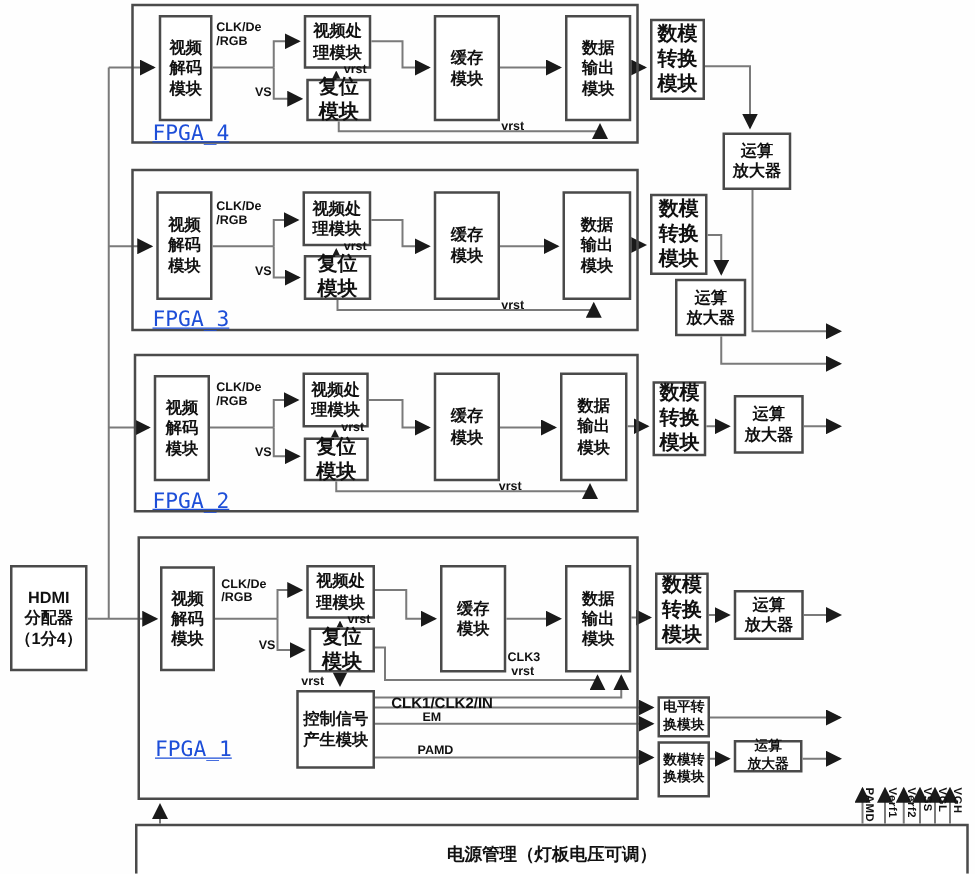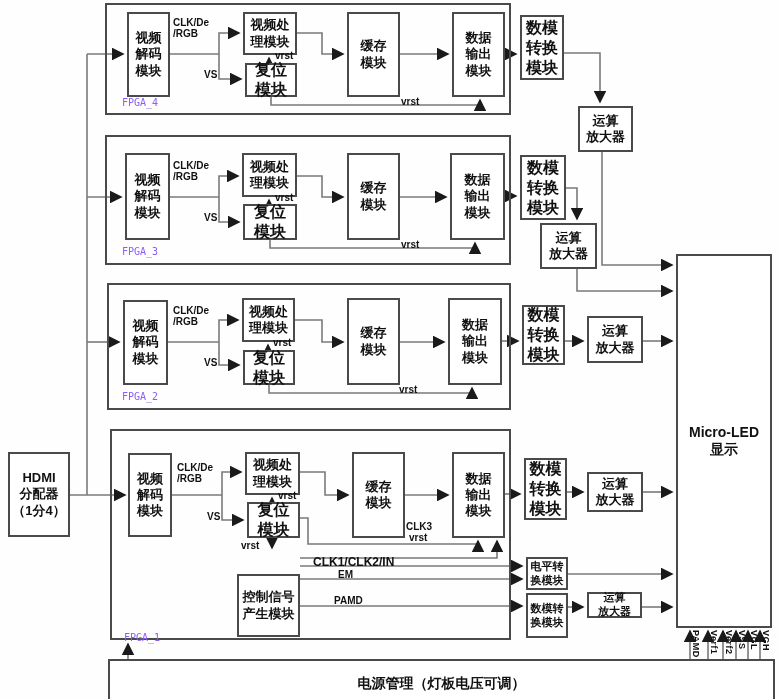--- a/index.html
+++ b/index.html
@@ -5,21 +5,21 @@
   html,body{margin:0;padding:0;background:#fff;}
   .stage{position:relative;width:780px;height:699px;background:#fefefe;
          font-family:"Liberation Sans",sans-serif;color:#111;overflow:hidden;}
   svg.wires{position:absolute;left:0;top:0;z-index:1;}
   .bx{position:absolute;box-sizing:border-box;border:2px solid #4a4a4a;background:#fff;
       display:flex;align-items:center;justify-content:center;text-align:center;
       font-weight:bold;white-space:pre-line;line-height:1.25;z-index:2;}
   .frame{position:absolute;box-sizing:border-box;border:2px solid #4a4a4a;background:transparent;z-index:1;}
   .lbl{position:absolute;font-weight:bold;white-space:pre-line;line-height:1.1;z-index:3;}
   .mono{position:absolute;font-family:"DejaVu Sans Mono",monospace;font-weight:normal;
-        font-size:10px;z-index:3;color:#8b5cf6;}
+        font-size:17px;z-index:3;color:#1d4ed8;text-decoration:underline;}
   .rail{position:absolute;writing-mode:vertical-rl;text-orientation:sideways;
         font-size:9px;font-weight:bold;z-index:3;letter-spacing:0.5px;}
   .f14{font-size:14px}.f13{font-size:13px}.f12{font-size:16px}.f11{font-size:11px}
   .f10{font-size:10px}.f9{font-size:12px}
 </style>
 </head>
 <body>
 
 <div class="stage">
 
@@ -99,21 +99,21 @@
     </g>
   </svg>
 
   <div class="frame" style="left:105px;top:3px;width:406px;height:112px"></div>
   <div class="frame" style="left:105px;top:135px;width:406px;height:130px"></div>
   <div class="frame" style="left:107px;top:283px;width:404px;height:127px"></div>
   <div class="frame" style="left:110px;top:429px;width:401px;height:211px"></div>
   <div class="mono" style="left:122px;top:97px">FPGA_4</div>
   <div class="mono" style="left:122px;top:246px">FPGA_3</div>
   <div class="mono" style="left:122px;top:391px">FPGA_2</div>
-  <div class="mono" style="left:124px;top:632px">FPGA_1</div>
+  <div class="mono" style="left:124px;top:590px">FPGA_1</div>
 
   <div class="bx f13" style="left:8px;top:452px;width:62px;height:85px">HDMI
 分配器
 （1分4）</div>
 
   <div class="bx f13" style="left:127px;top:12px;width:43px;height:85px">视频
 解码
 模块</div>
   <div class="lbl f10" style="left:173px;top:17px">CLK/De
 /RGB</div>
@@ -177,21 +177,21 @@
   <div class="lbl f10" style="left:278px;top:490px">vrst</div>
   <div class="bx f12" style="left:247px;top:502px;width:53px;height:36px">复位
 模块</div>
   <div class="bx f13" style="left:352px;top:452px;width:53px;height:86px">缓存
 模块</div>
   <div class="bx f13" style="left:452px;top:452px;width:53px;height:86px">数据
 输出
 模块</div>
   <div class="lbl f10" style="left:409px;top:532px">vrst</div>
   <div class="lbl f10" style="left:241px;top:540px">vrst</div>
-  <div class="bx f13" style="left:237px;top:574px;width:63px;height:63px">控制信号
+  <div class="bx f13" style="left:237px;top:552px;width:63px;height:63px">控制信号
 产生模块</div>
   <div class="lbl f10" style="left:406px;top:521px">CLK3</div>
   <div class="lbl f9" style="left:313px;top:556px">CLK1/CLK2/IN</div>
   <div class="lbl f10" style="left:338px;top:569px">EM</div>
   <div class="lbl f10" style="left:334px;top:595px">PAMD</div>
 
   <div class="bx f12" style="left:520px;top:15px;width:44px;height:65px">数模
 转换
 模块</div>
   <div class="bx f13" style="left:578px;top:106px;width:55px;height:46px">运算
@@ -211,22 +211,20 @@
 模块</div>
   <div class="bx f13" style="left:587px;top:472px;width:56px;height:40px">运算
 放大器</div>
   <div class="bx f11" style="left:526px;top:557px;width:42px;height:33px">电平转
 换模块</div>
   <div class="bx f11" style="left:526px;top:593px;width:42px;height:45px">数模转
 换模块</div>
   <div class="bx f11" style="left:587px;top:592px;width:55px;height:26px">运算
 放大器</div>
 
-  <div class="bx f14" style="left:676px;top:254px;width:96px;height:374px">Micro-LED
-显示</div>
 
   <div class="bx f14" style="left:108px;top:659px;width:667px;height:49px">电源管理（灯板电压可调）</div>
 
   <div class="rail" style="left:691px;top:630px;height:30px">PAMD</div>
   <div class="rail" style="left:709px;top:630px;height:30px">Verf1</div>
   <div class="rail" style="left:724px;top:630px;height:30px">Verf2</div>
   <div class="rail" style="left:737px;top:630px;height:30px">VSS</div>
   <div class="rail" style="left:749px;top:630px;height:30px">VGL</div>
   <div class="rail" style="left:761px;top:630px;height:30px">VGH</div>
 

